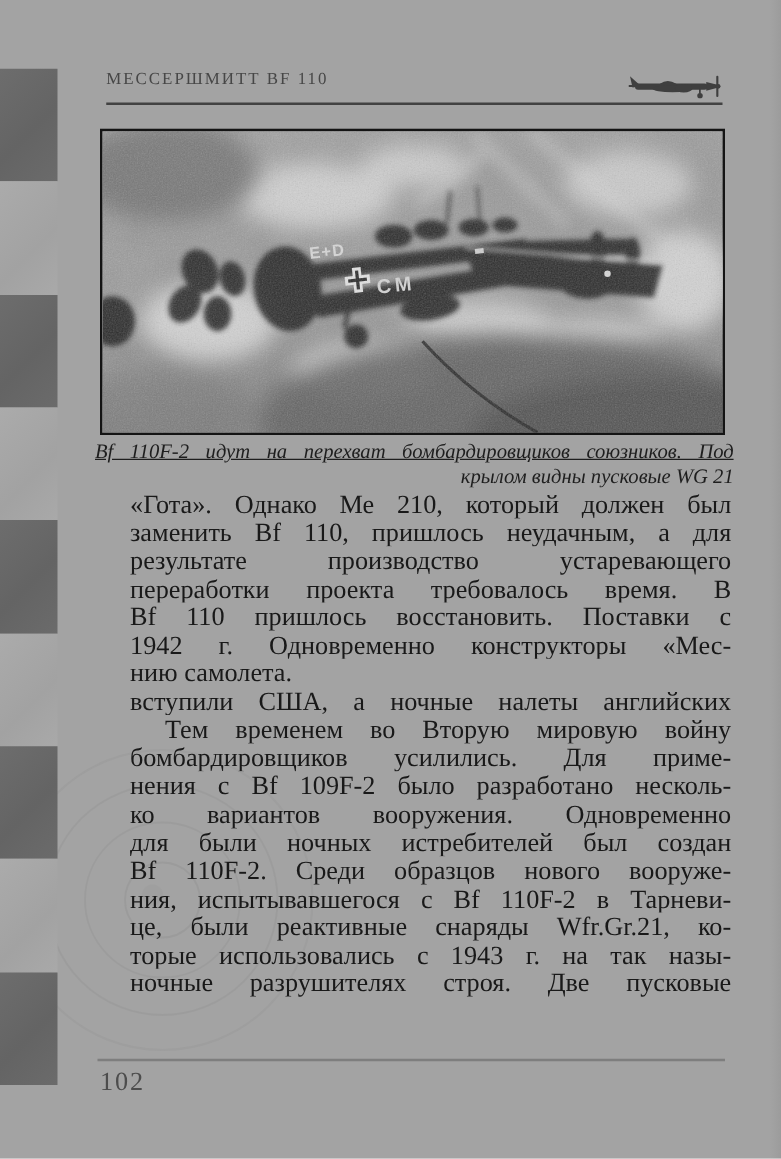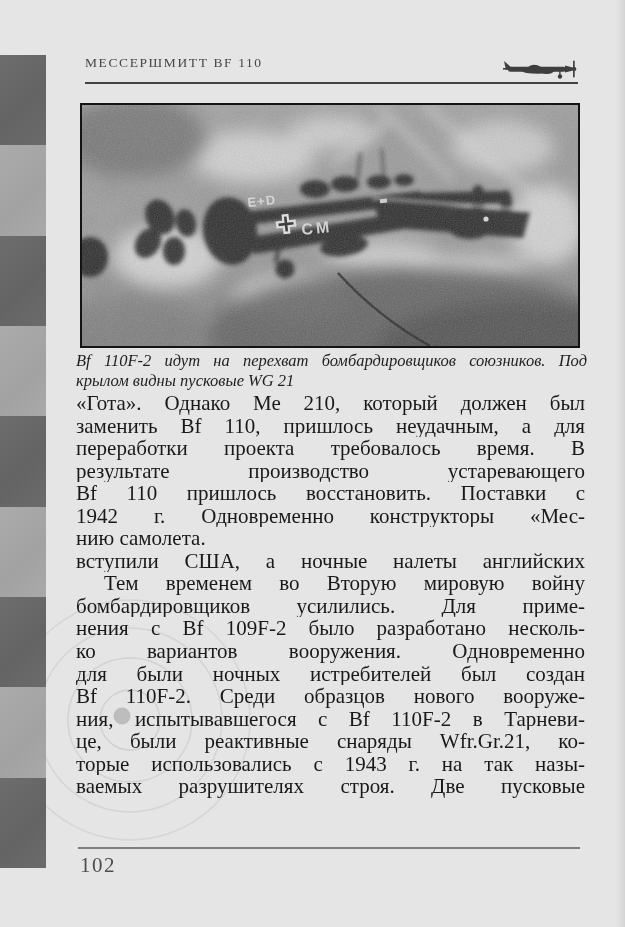--- a/index.html
+++ b/index.html
@@ -1,18 +1,18 @@
 <!DOCTYPE html>
 <html lang="ru"><head>
 <meta charset="utf-8">
 <style>
   html,body{margin:0;padding:0;background:#ffffff;}
   .page{
     position:relative;width:625px;height:927px;overflow:hidden;
-    background:#e5e5e5;
+    background:#a3a3a3;
     font-family:"Liberation Serif","DejaVu Serif",serif;
   }
   .page-shade-right{
     position:absolute;right:0;top:0;width:9px;height:100%;
     background:linear-gradient(to left, rgba(110,110,110,.14), rgba(110,110,110,0));
     z-index:5;pointer-events:none;
   }
   
   .edge-strip{position:absolute;left:0;top:55px;width:46px;z-index:2;display:flex;flex-direction:column;}
   .edge-block{width:46px;height:90.33px;}
@@ -29,30 +29,30 @@
   .photo-frame{
     position:absolute;left:80px;top:103px;width:500px;height:245px;
     border:2px solid #141414;box-sizing:border-box;background:#949494;z-index:2;
   }
   .photo-frame svg{display:block;width:100%;height:100%;}
   
   .photo-caption{
     position:absolute;left:76px;top:351px;width:511px;z-index:3;
     font-style:italic;font-size:16.5px;line-height:19.5px;color:#1e1e1e;
   }
-  .cap-line{overflow:hidden;}
-  .cap-line.just{text-align:justify;text-align-last:justify;}
+  .cap-line{overflow:hidden;text-align:right;}
+  .cap-line.just{text-align:justify;text-align-last:justify;text-decoration:underline;}
   
   .body-text{
     position:absolute;left:76px;top:392px;width:509px;z-index:3;
     font-size:21px;color:#191919;
   }
   .body-text .line{
     height:22.55px;line-height:22.55px;overflow:hidden;
-    text-align:justify;text-align-last:justify;
+    text-align:justify;text-align-last:justify;margin-left:28px;
   }
   .body-text .line.lastline{text-align-last:left;}
   .body-text .line.indent{padding-left:28px;}
   
   .stamp{position:absolute;left:0;top:588px;width:270px;height:270px;z-index:1;pointer-events:none;}
   
   .footer-rule{position:absolute;left:78px;top:847px;width:502px;height:2px;background:#7e7e7e;z-index:3;}
   .page-number{
     position:absolute;left:80px;top:853px;z-index:3;
     font-size:21px;letter-spacing:1.5px;color:#4d4d4d;
@@ -217,34 +217,34 @@
         <circle cx="130" cy="132" r="62" stroke-opacity="0.18" stroke-width="1.5"></circle>
         <circle cx="130" cy="132" r="30" stroke-opacity="0.20" stroke-width="1.5"></circle>
       </g>
       <circle cx="122" cy="128" r="8.5" fill="#9c9c9c" opacity="0.55"></circle>
     </svg>
   </div>
 
   <div class="body-text">
       <div class="line">«Гота». Однако Ме 210, который должен был</div>
       <div class="line">заменить Bf 110, пришлось неудачным, а для</div>
+      <div class="line">результате производство устаревающего</div>
       <div class="line">переработки проекта требовалось время. В</div>
-      <div class="line">результате производство устаревающего</div>
       <div class="line">Bf 110 пришлось восстановить. Поставки с</div>
       <div class="line">1942 г. Одновременно конструкторы «Мес-</div>
       <div class="line lastline">нию самолета.</div>
       <div class="line">вступили США, а ночные налеты английских</div>
       <div class="line indent">Тем временем во Вторую мировую войну</div>
       <div class="line">бомбардировщиков усилились. Для приме-</div>
       <div class="line">нения с Bf 109F-2 было разработано несколь-</div>
       <div class="line">ко вариантов вооружения. Одновременно</div>
       <div class="line">для были ночных истребителей был создан</div>
       <div class="line">Bf 110F-2. Среди образцов нового вооруже-</div>
       <div class="line">ния, испытывавшегося с Bf 110F-2 в Тарневи-</div>
       <div class="line">це, были реактивные снаряды Wfr.Gr.21, ко-</div>
       <div class="line">торые использовались с 1943 г. на так назы-</div>
-      <div class="line">ваемых разрушителях строя. Две пусковые</div>
+      <div class="line">ночные разрушителях строя. Две пусковые</div>
     </div>
 
   <div class="footer-rule"></div>
   <div class="page-number">102</div>
 
 </div>
 
 </body></html>

